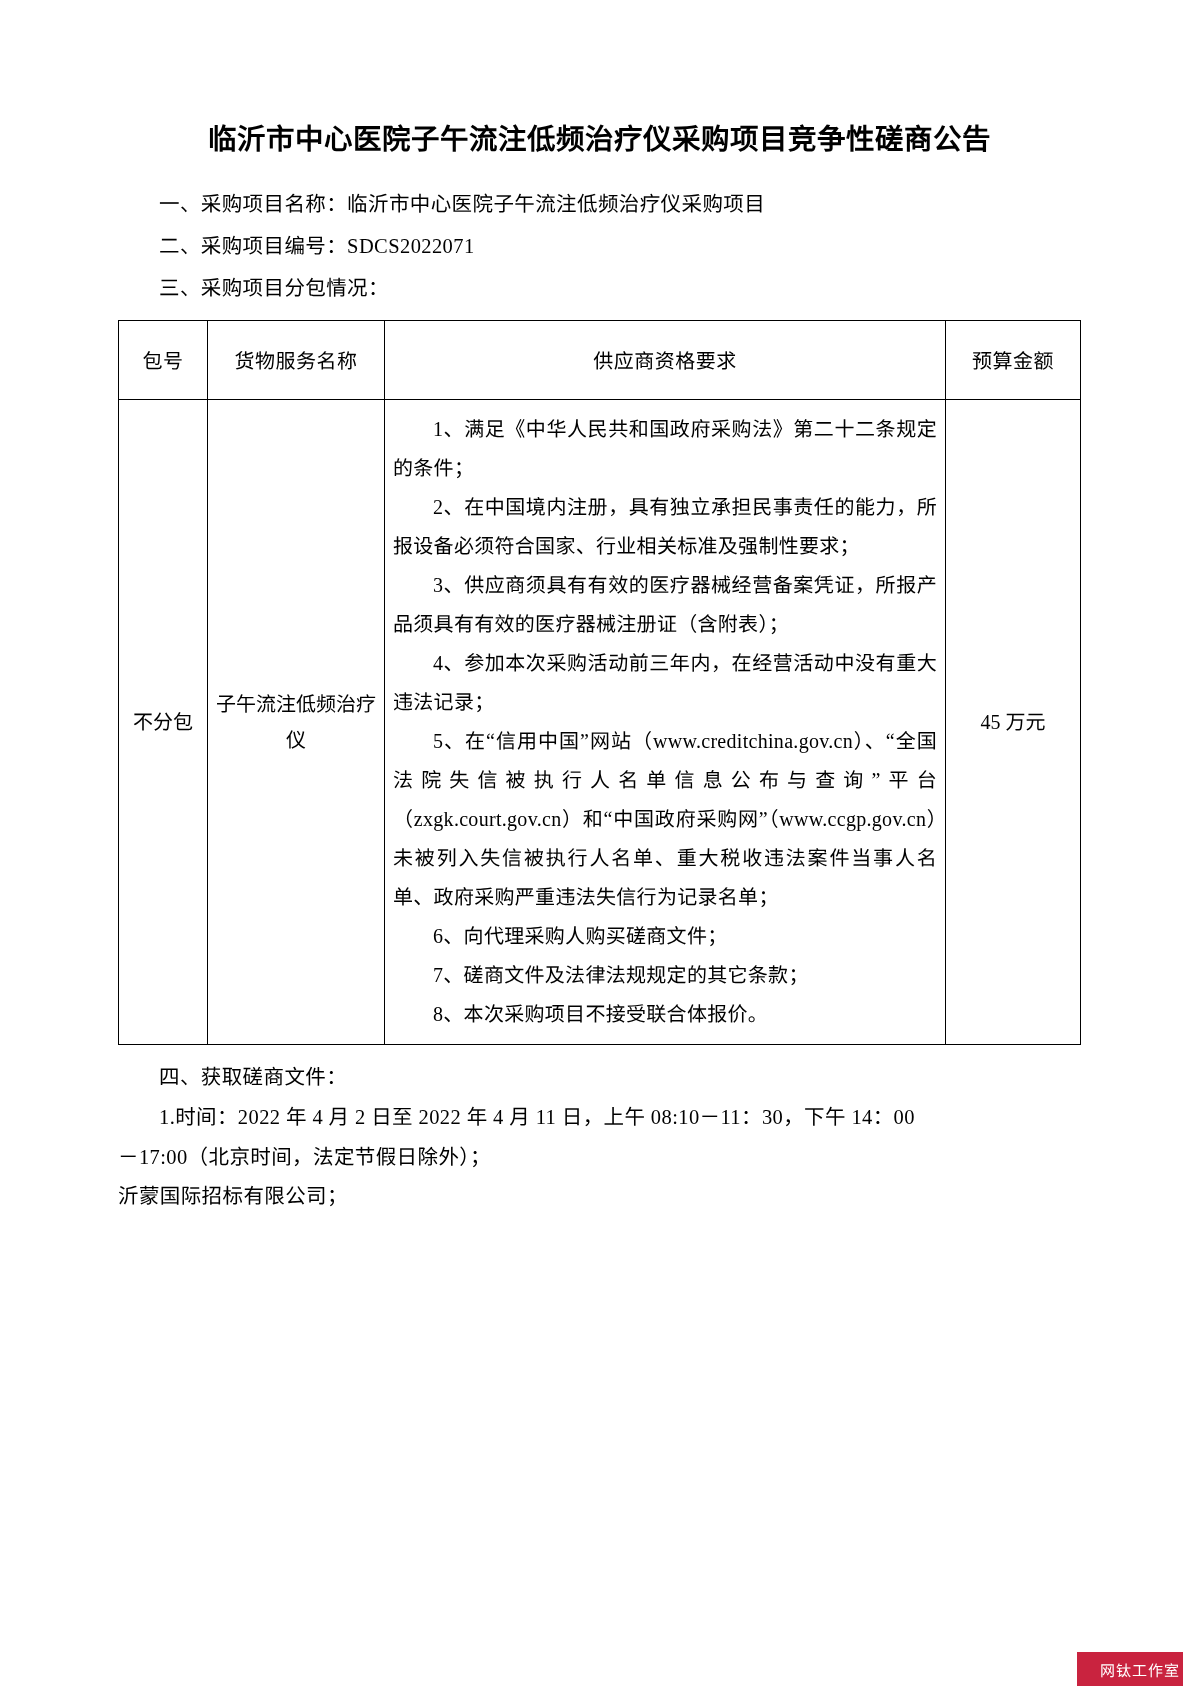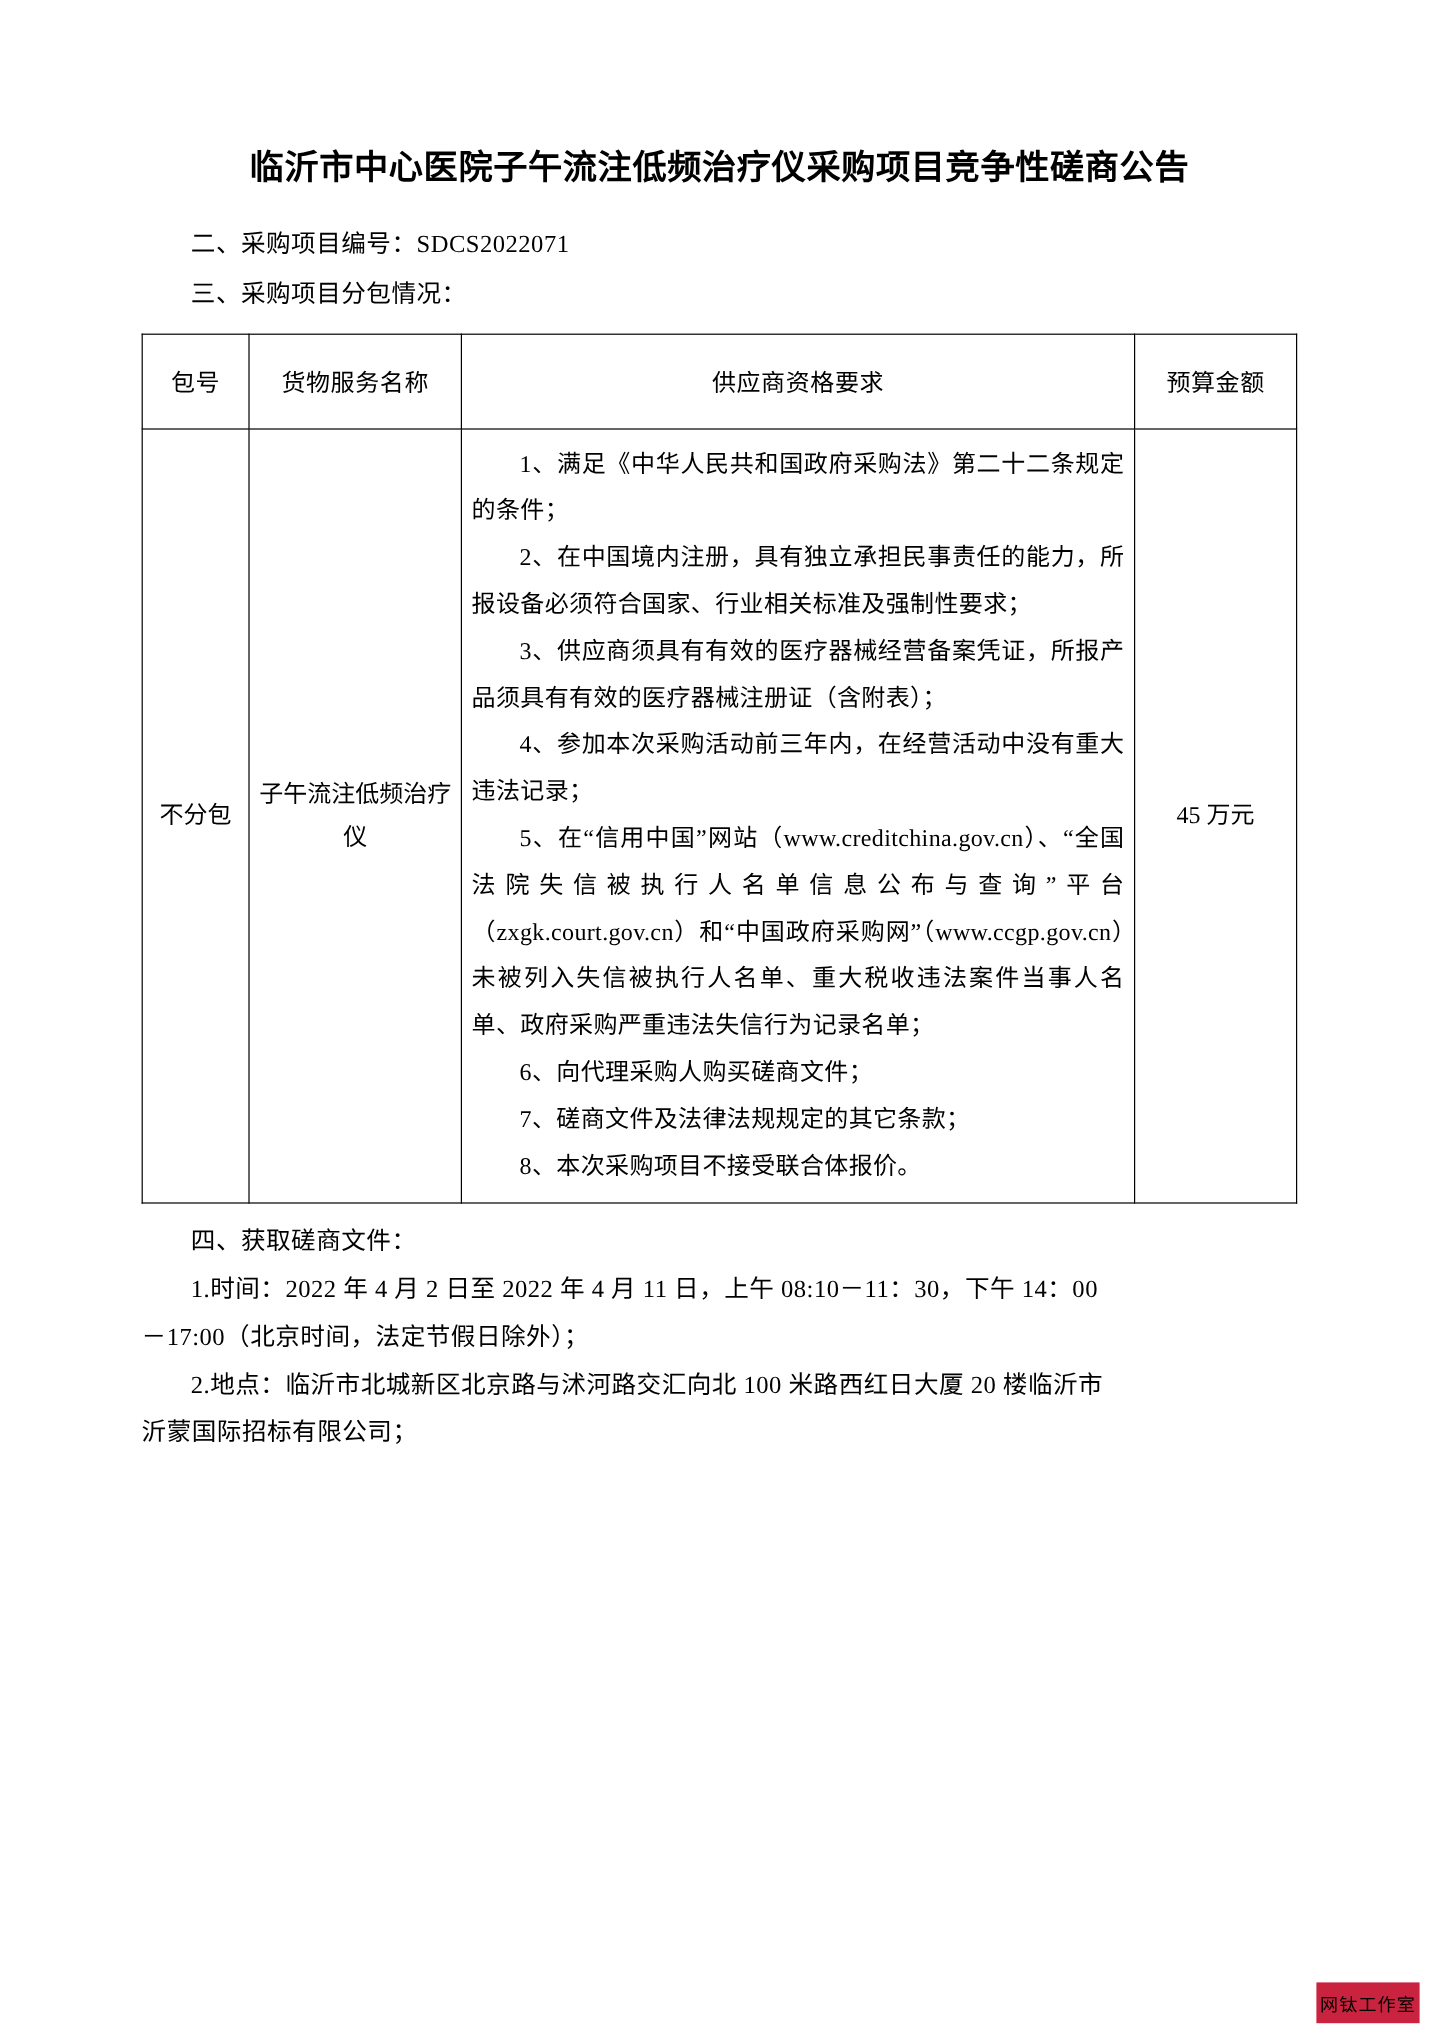--- a/index.html
+++ b/index.html
@@ -84,36 +84,38 @@
   .tail .para {
     margin-bottom: 2px;
   }
   .watermark {
     position: absolute;
     right: 16px;
     bottom: 10px;
     width: 86px;
     height: 34px;
     background: #c9233f;
-    color: #000000;
+    color: #ffffff;
     font-family: "DejaVu Sans", "Liberation Sans", sans-serif;
     font-size: 15px;
     letter-spacing: 1px;
     display: flex;
     align-items: center;
     justify-content: center;
+    padding-left: 20px;
   }
 </style>
 </head>
 <body>
 
 <div class="page">
 
   <h1 class="doc-title">临沂市中心医院子午流注低频治疗仪采购项目竞争性磋商公告</h1>
 
+  <p class="para">一、采购项目名称：临沂市中心医院子午流注低频治疗仪采购项目</p>
   <p class="para">二、采购项目编号：SDCS2022071</p>
   <p class="para">三、采购项目分包情况：</p>
 
   <table class="pkg">
     <thead>
       <tr>
         <td class="col-no">包号</td>
         <td class="col-name">货物服务名称</td>
         <td class="col-req">供应商资格要求</td>
         <td class="col-budget">预算金额</td>
@@ -135,19 +137,18 @@
         </td>
         <td class="cell-center">45 万元</td>
       </tr>
     </tbody>
   </table>
 
   <div class="tail">
     <p class="para">四、获取磋商文件：</p>
     <p class="para">1.时间：2022 年 4 月 2 日至 2022 年 4 月 11 日，上午 08:10－11：30，下午 14：00</p>
     <p class="para hang">－17:00（北京时间，法定节假日除外）；</p>
-    <p class="para">2.地点：临沂市北城新区北京路与沭河路交汇向北 100 米路西红日大厦 20 楼临沂市</p>
     <p class="para hang">沂蒙国际招标有限公司；</p>
   </div>
 
   <div class="watermark">网钛工作室</div>
 
 </div>
 
 </body></html>

